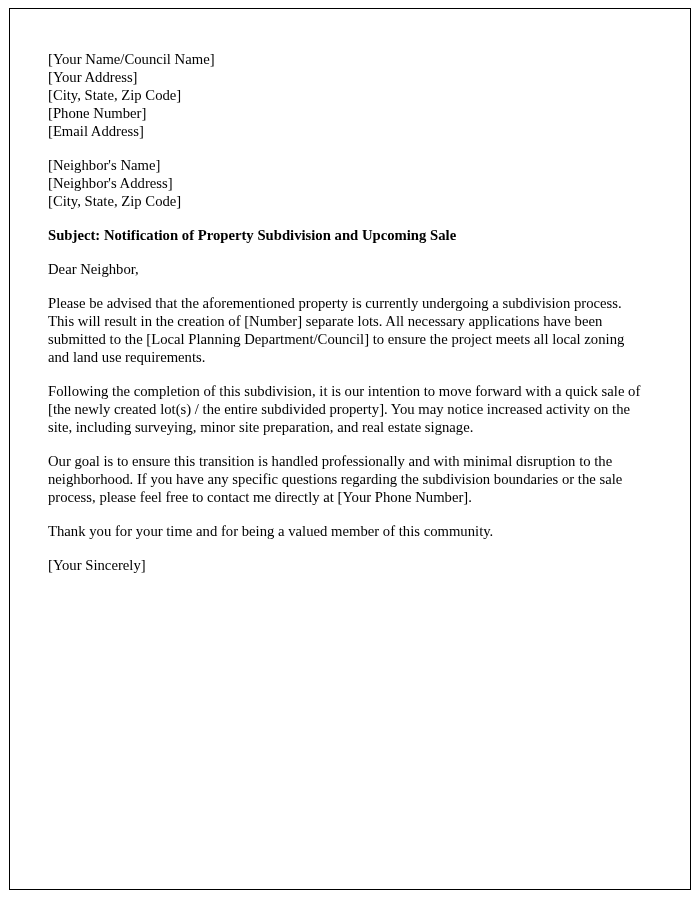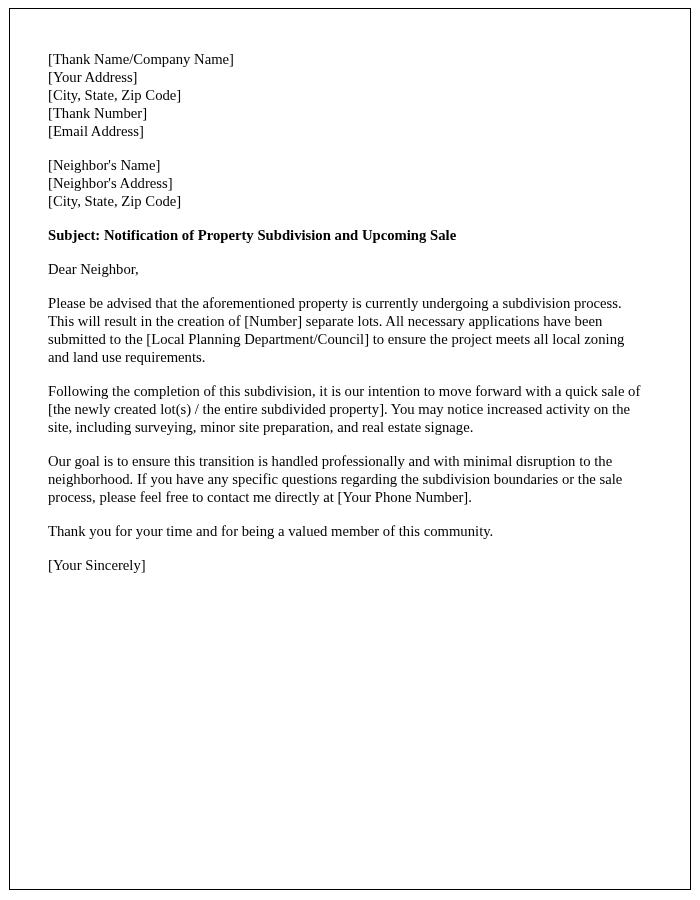--- a/index.html
+++ b/index.html
@@ -43,24 +43,24 @@
     font-weight: bold;
   }
 </style>
 </head>
 <body>
 
 <div class="page-frame">
   <div class="letter-content">
 
     <div class="block">
-      <p class="line">[Thank Name/Company Name]</p>
+      <p class="line">[Your Name/Council Name]</p>
       <p class="line">[Your Address]</p>
       <p class="line">[City, State, Zip Code]</p>
-      <p class="line">[Thank Number]</p>
+      <p class="line">[Phone Number]</p>
       <p class="line">[Email Address]</p>
     </div>
 
 
     <div class="block">
       <p class="line">[Neighbor's Name]</p>
       <p class="line">[Neighbor's Address]</p>
       <p class="line">[City, State, Zip Code]</p>
     </div>
 

